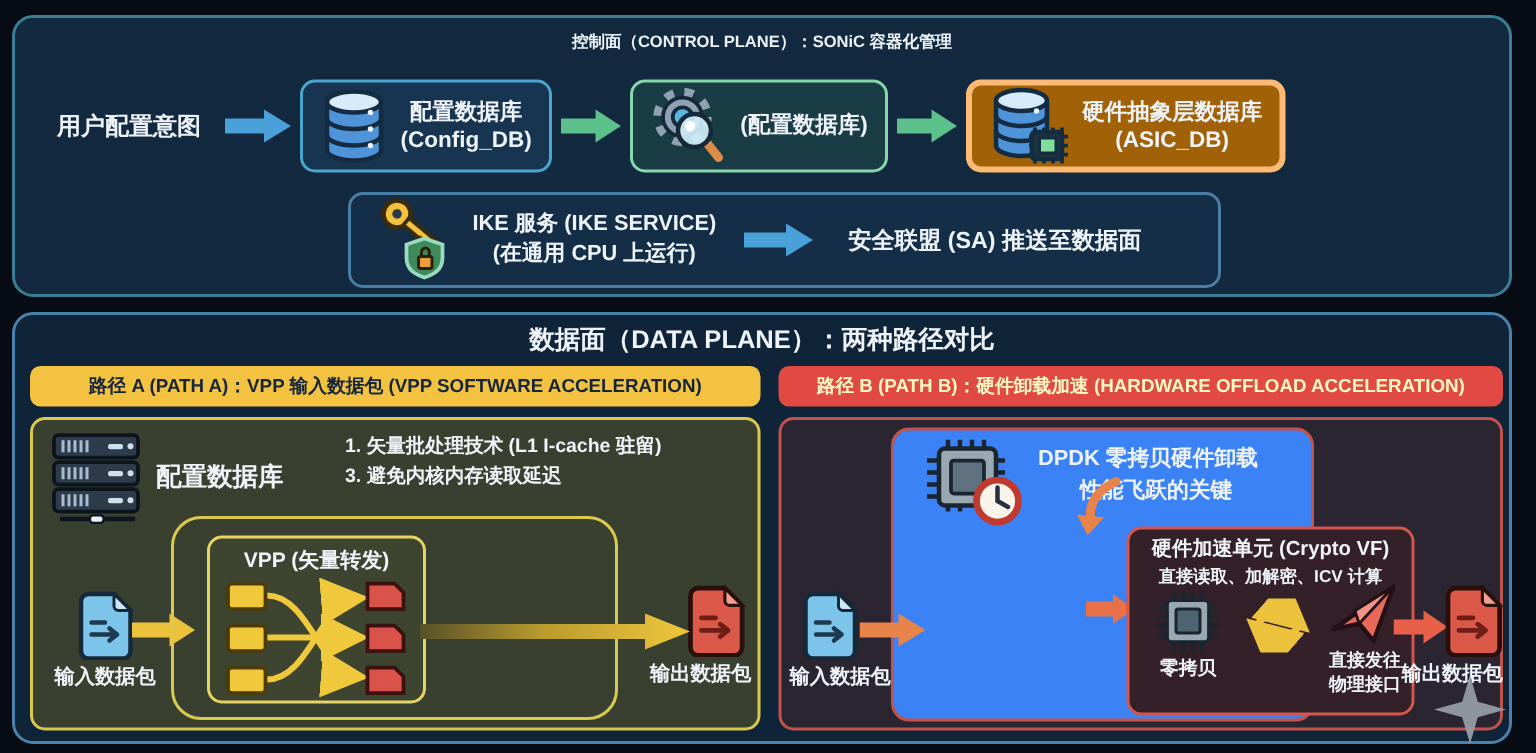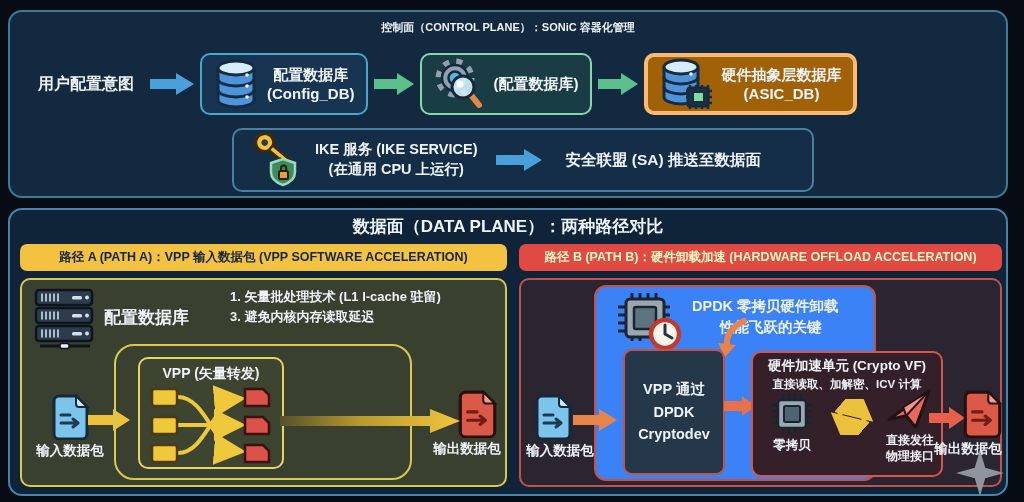--- a/index.html
+++ b/index.html
@@ -334,25 +334,20 @@
             <div>DPDK 零拷贝硬件卸载</div>
             <div class="l2">性能飞跃的关键</div>
           </div>
           <span class="abs" style="left:118px;top:30px;">
             <svg width="38" height="40" viewBox="0 0 38 40">
               <path d="M30 4 C 18 10, 12 18, 13 28" fill="none" stroke="#e8834a" stroke-width="6" stroke-linecap="round"></path>
               <polygon points="4,26 22,28 11,40" fill="#e8834a"></polygon>
             </svg>
           </span>
 
-          <div class="vpp-b">
-            <div>VPP 通过</div>
-            <div>DPDK</div>
-            <div>Cryptodev</div>
-          </div>
 
           <span class="abs" style="left:128px;top:108px;">
             <svg width="32" height="22" viewBox="0 0 32 22">
                 <polygon points="0,6 18,6 18,1 32,11 18,21 18,16 0,16" fill="#e8714a"></polygon>
               </svg>
           </span>
 
           <div class="crypto">
             <div class="crypto-title">硬件加速单元 (Crypto VF)</div>
             <div class="crypto-sub">直接读取、加解密、ICV 计算</div>

